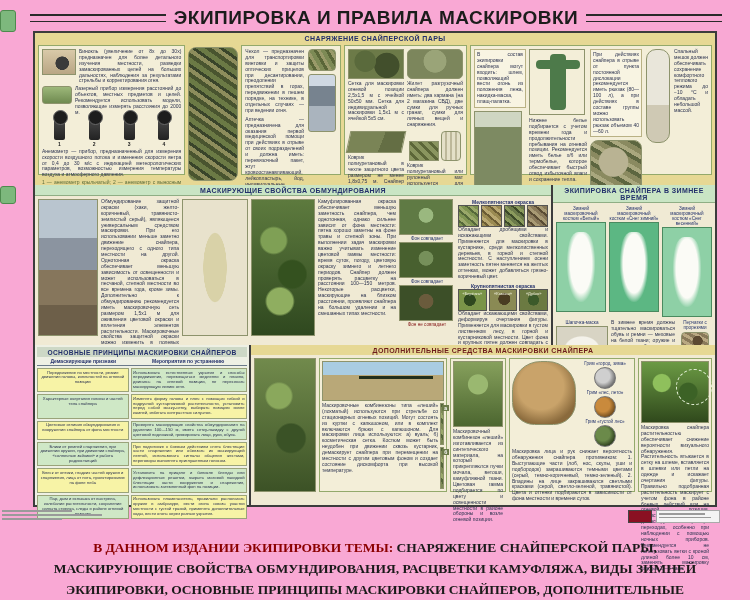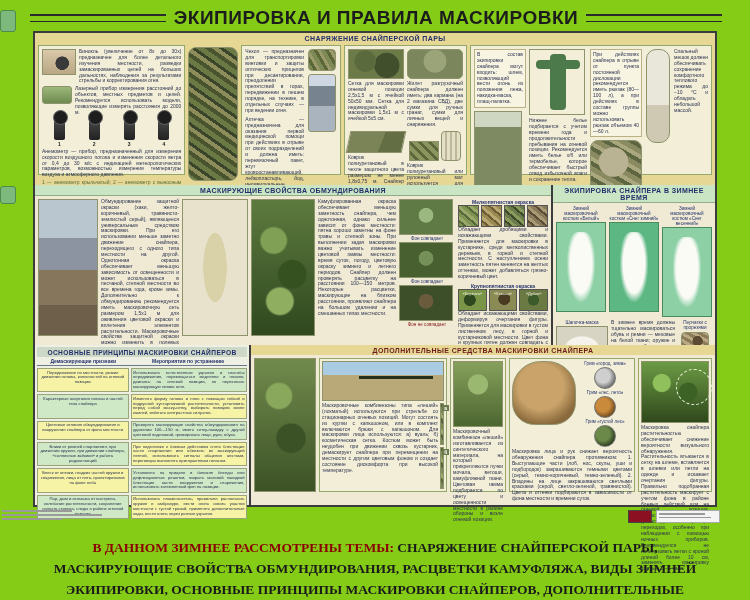--- a/index.html
+++ b/index.html
@@ -1,17 +1,17 @@
 <!DOCTYPE html>
 <html><head>
 <meta charset="utf-8">
 <style>
   html,body{margin:0;padding:0;background:#ffffff;width:750px;height:600px;overflow:hidden;
     font-family:"Liberation Sans","DejaVu Sans",sans-serif;}
-  .page{position:relative;width:750px;height:600px;background:#84cc16;}
+  .page{position:relative;width:750px;height:600px;background:#f9a8d4;}
   
   .title-row{position:absolute;left:30px;top:6px;width:692px;height:24px;display:flex;align-items:center;gap:8px;}
   .title-rule{flex:1;height:5px;border-top:2px solid #2a2a2a;border-bottom:1px solid #2a2a2a;}
   .title-text{font-size:19px;font-weight:bold;color:#1c1c1c;letter-spacing:.5px;white-space:nowrap;
     font-family:"Liberation Sans",sans-serif;}
   .edge-tab{position:absolute;left:0;width:14px;background:#7db87d;border:1px solid #4e8a4e;border-radius:3px;}
   
   .frame{position:absolute;left:33px;top:31px;width:684px;height:476px;border:2px solid #3c3c3c;
     background:#efe8c8;box-sizing:border-box;}
   .band-hdr{width:100%;text-align:center;font-weight:bold;color:#23306b;font-size:7px;
@@ -435,15 +435,15 @@
 
   <div class="logos">
     <div class="flag"></div>
     <div class="pub-box">
       <div class="iline" style="width:46px;"></div>
       <div class="iline" style="width:52px;"></div>
     </div>
   </div>
 
   <div class="footer">
-    <span class="lead">В ДАННОМ ЗИМНЕЕ РАССМОТРЕНЫ ТЕМЫ:</span><span> СНАРЯЖЕНИЕ СНАЙПЕРСКОЙ ПАРЫ, МАСКИРУЮЩИЕ СВОЙСТВА ОБМУНДИРОВАНИЯ, РАСЦВЕТКИ КАМУФЛЯЖА, ВИДЫ ЗИМНЕЙ ЭКИПИРОВКИ, ОСНОВНЫЕ ПРИНЦИПЫ МАСКИРОВКИ СНАЙПЕРОВ, ДОПОЛНИТЕЛЬНЫЕ СРЕДСТВА МАСКИРОВКИ...</span>
+    <span class="lead">В ДАННОМ ИЗДАНИИ ЭКИПИРОВКИ ТЕМЫ:</span><span> СНАРЯЖЕНИЕ СНАЙПЕРСКОЙ ПАРЫ, МАСКИРУЮЩИЕ СВОЙСТВА ОБМУНДИРОВАНИЯ, РАСЦВЕТКИ КАМУФЛЯЖА, ВИДЫ ЗИМНЕЙ ЭКИПИРОВКИ, ОСНОВНЫЕ ПРИНЦИПЫ МАСКИРОВКИ СНАЙПЕРОВ, ДОПОЛНИТЕЛЬНЫЕ СРЕДСТВА МАСКИРОВКИ...</span>
   </div>
 </div>
 
 </body></html>

